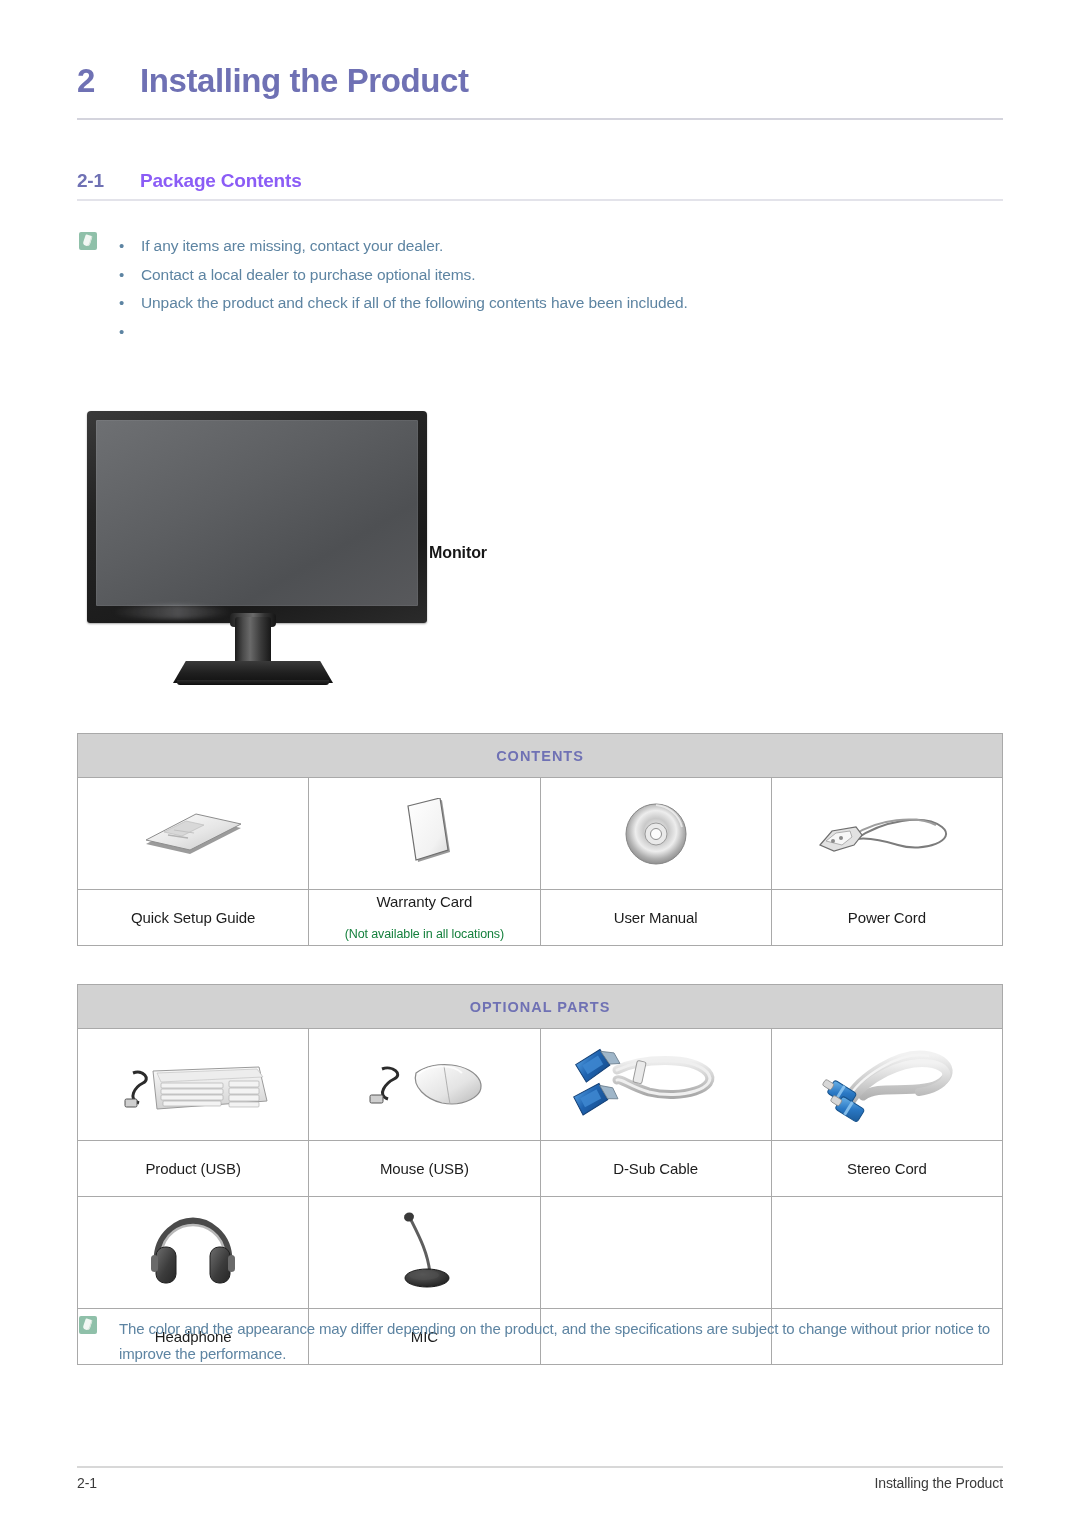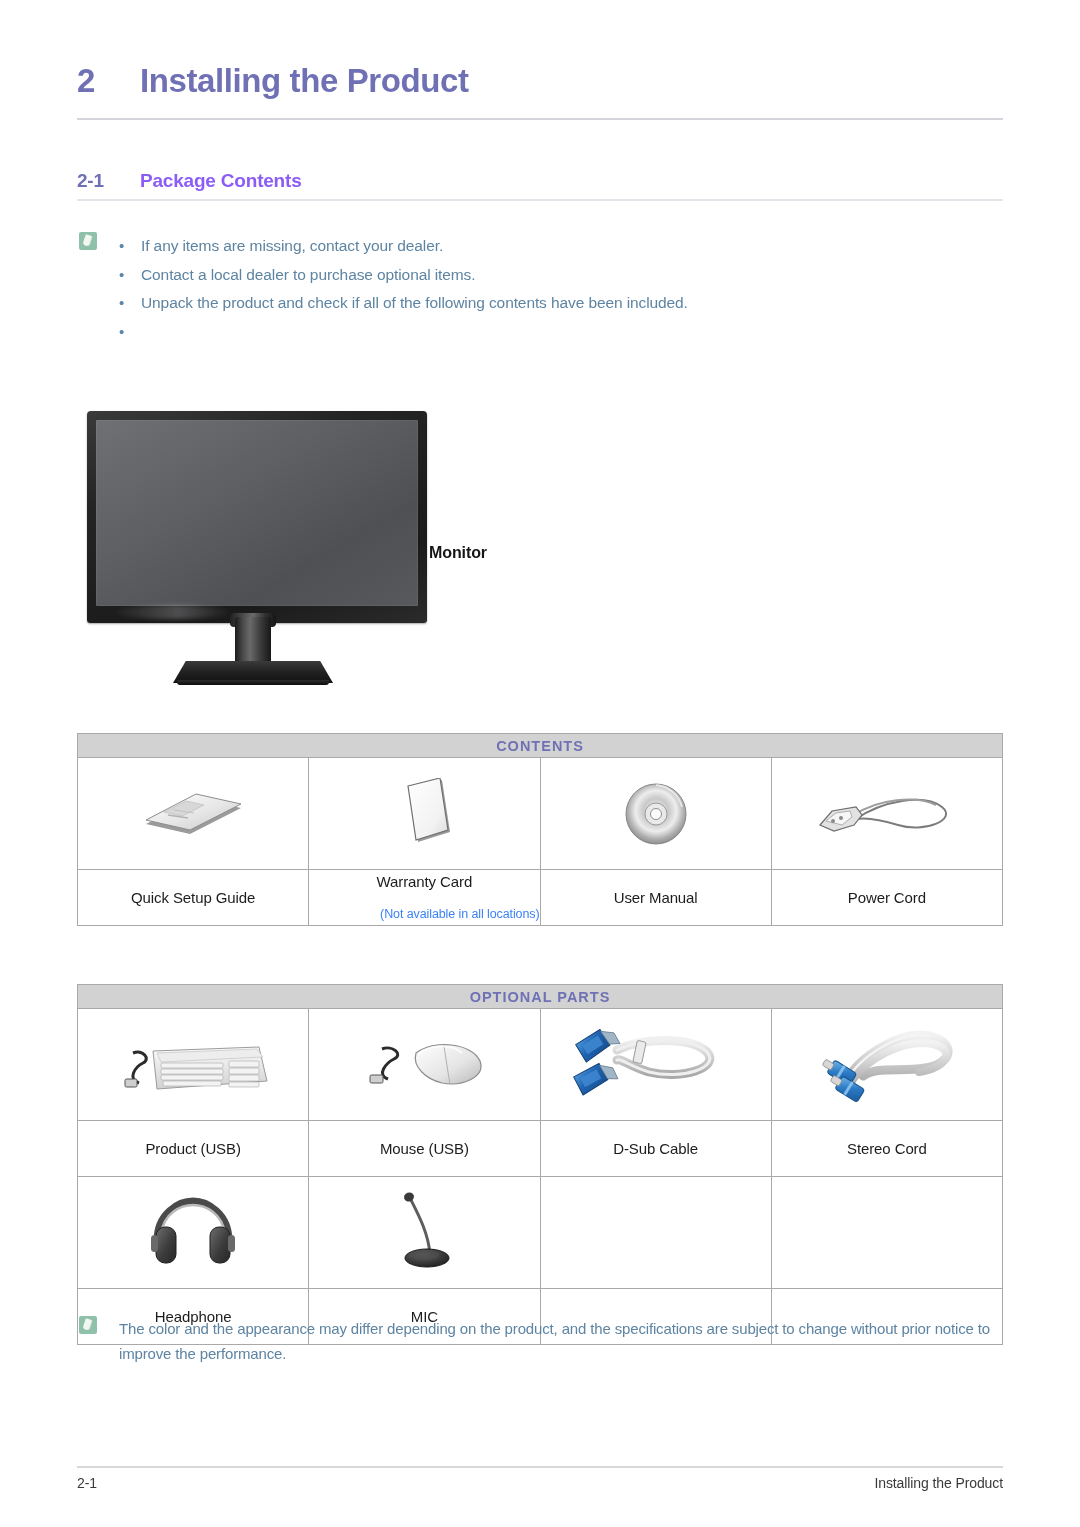--- a/index.html
+++ b/index.html
@@ -222,21 +222,21 @@
   }
   .tbl-contents { top: 733px; }
   .tbl-optional { top: 984px; }
 
   .tbl td, .tbl th {
     border: 1px solid #a9a9a9;
     padding: 0;
   }
   .hdr-cell {
     background: #d2d2d2;
-    height: 24px;
+    height: 44px;
     text-align: center;
     font-size: 14.5px;
     font-weight: bold;
     letter-spacing: 1.0px;
     color: #6f71b4;
     border-top: 2px solid #8d8d8d;
     border-bottom: 1px solid #8d8d8d;
   }
   .img-cell {
     height: 112px;
@@ -250,23 +250,22 @@
     vertical-align: middle;
     background: #ffffff;
     font-size: 15px;
     color: #1c1c1c;
     line-height: 20px;
     letter-spacing: -0.1px;
   }
   .lbl-sub {
     display: block;
     font-size: 12.5px;
-    color: #3b82f6;
+    color: #15803d;
     margin-top: 12px;
-    text-align: right;
   }
 
   .icon-box {
     display: inline-flex;
     align-items: center;
     justify-content: center;
     width: 100%;
     height: 100%;
   }
 

